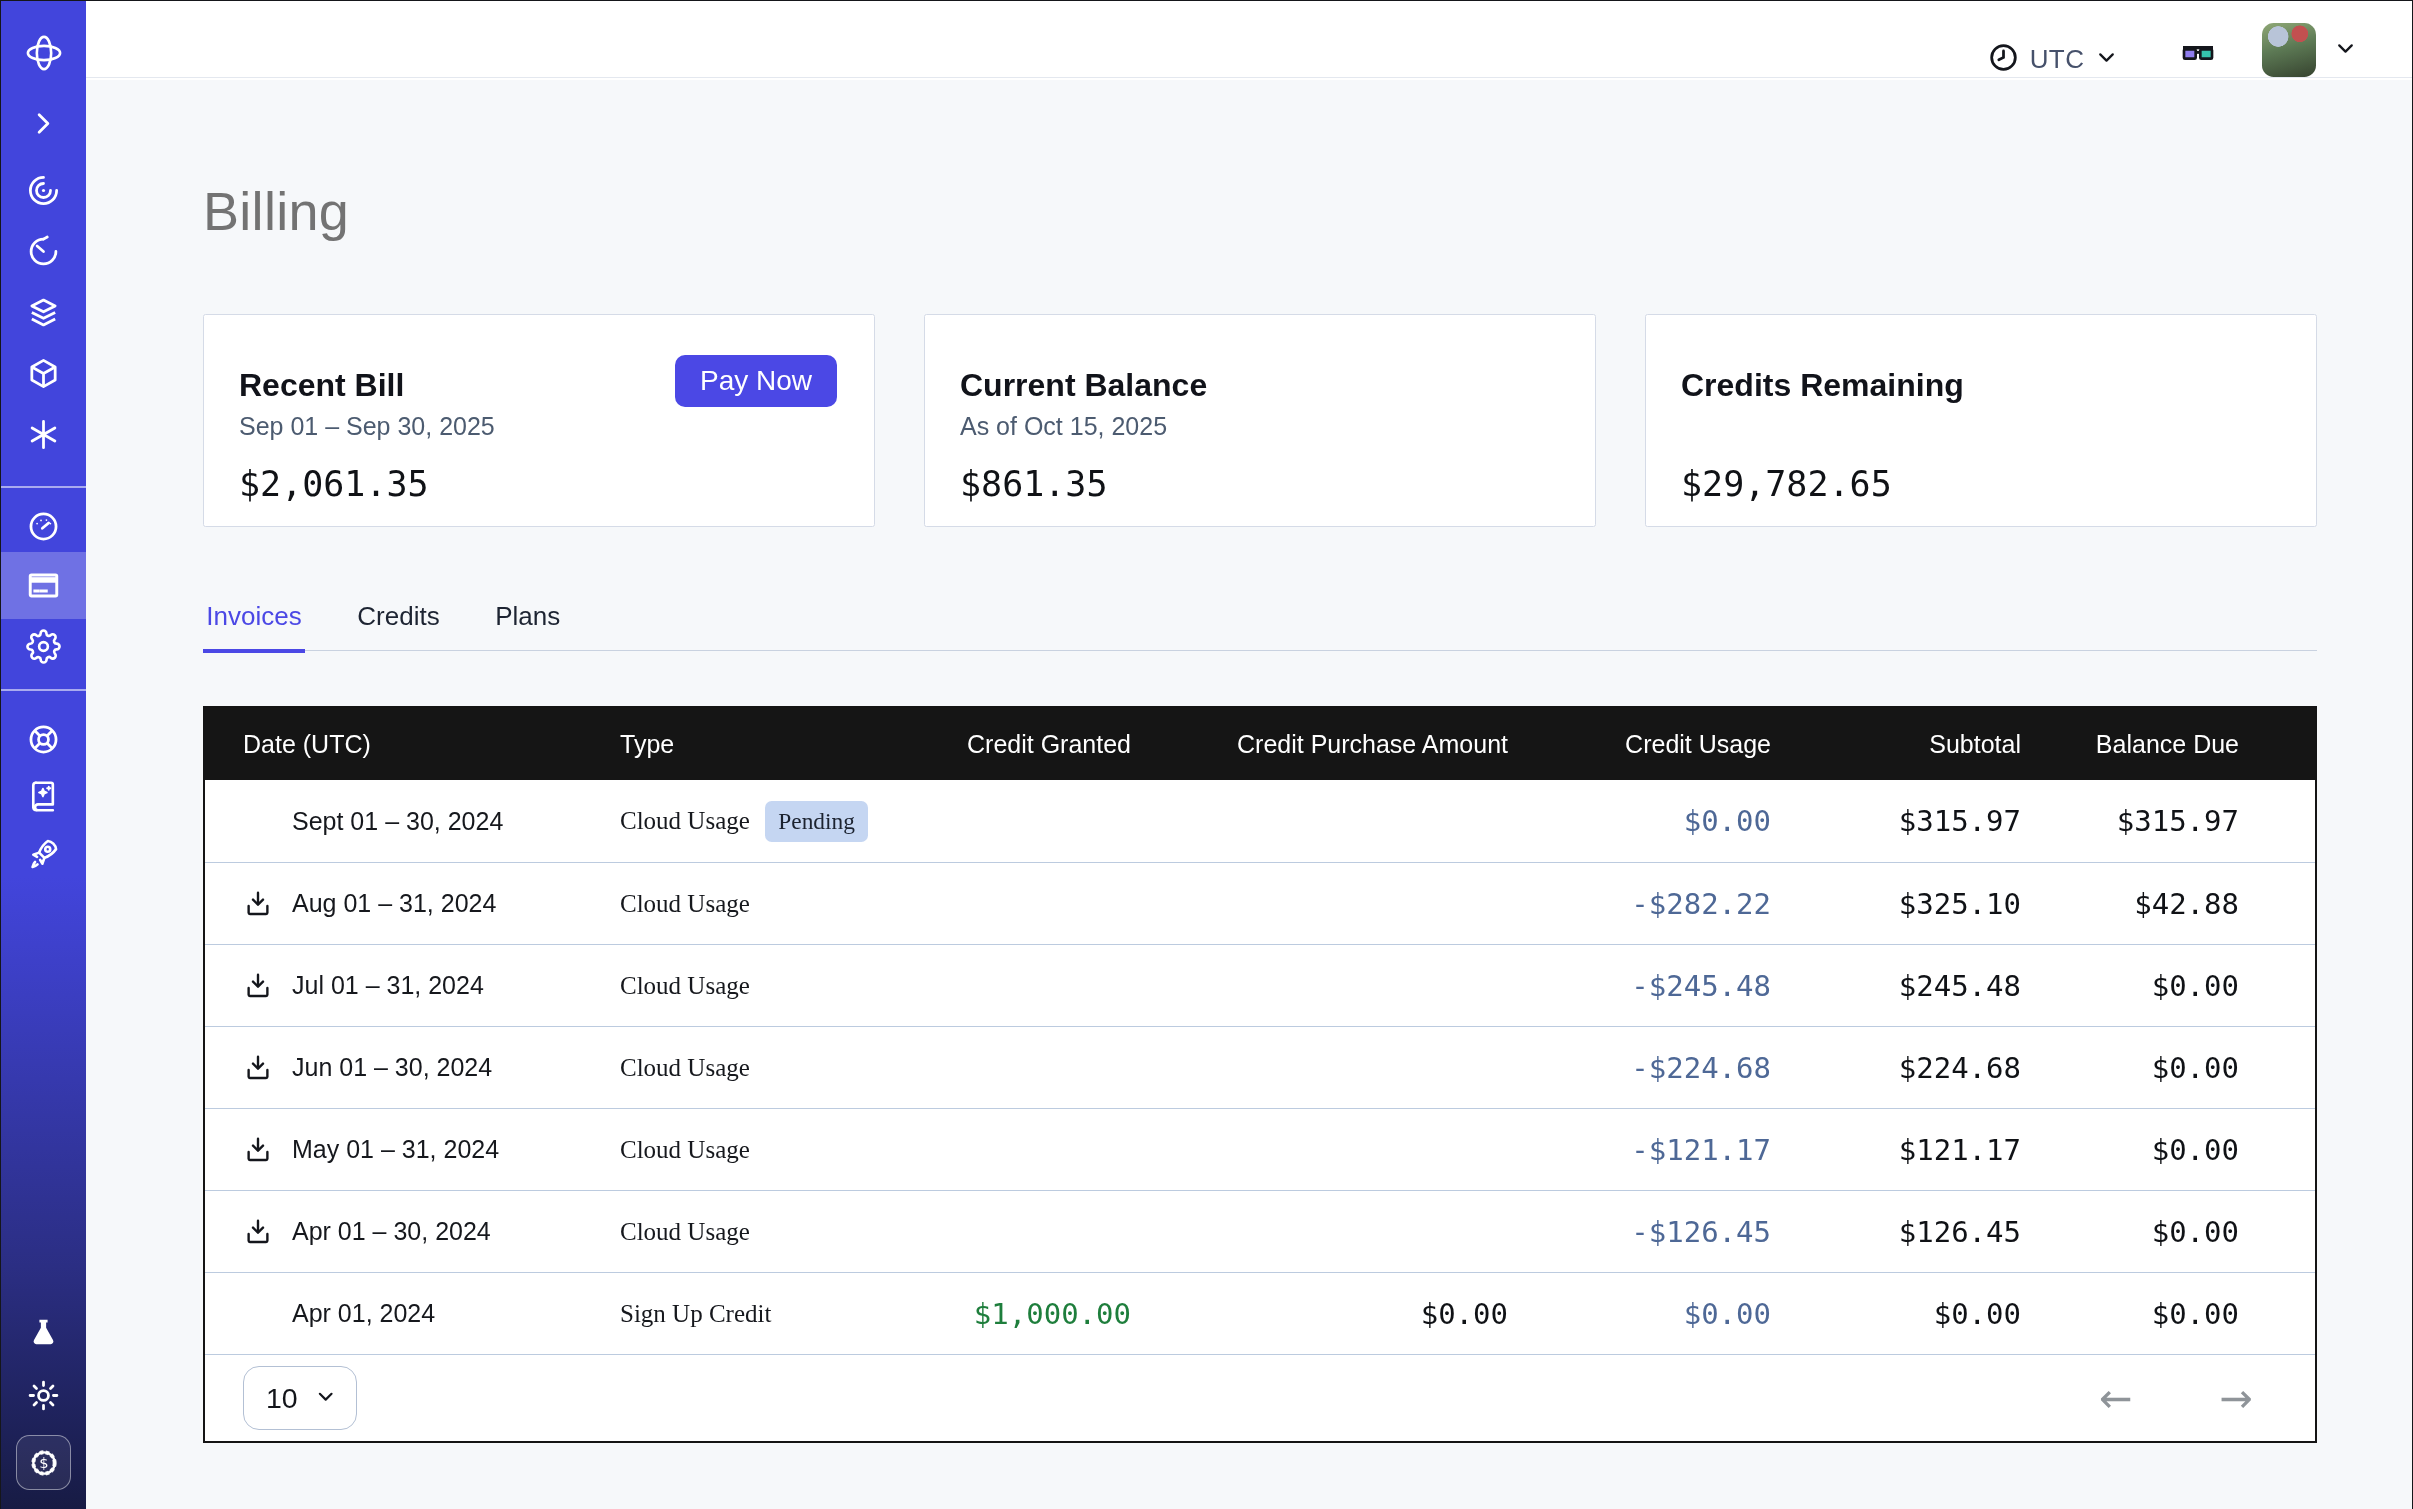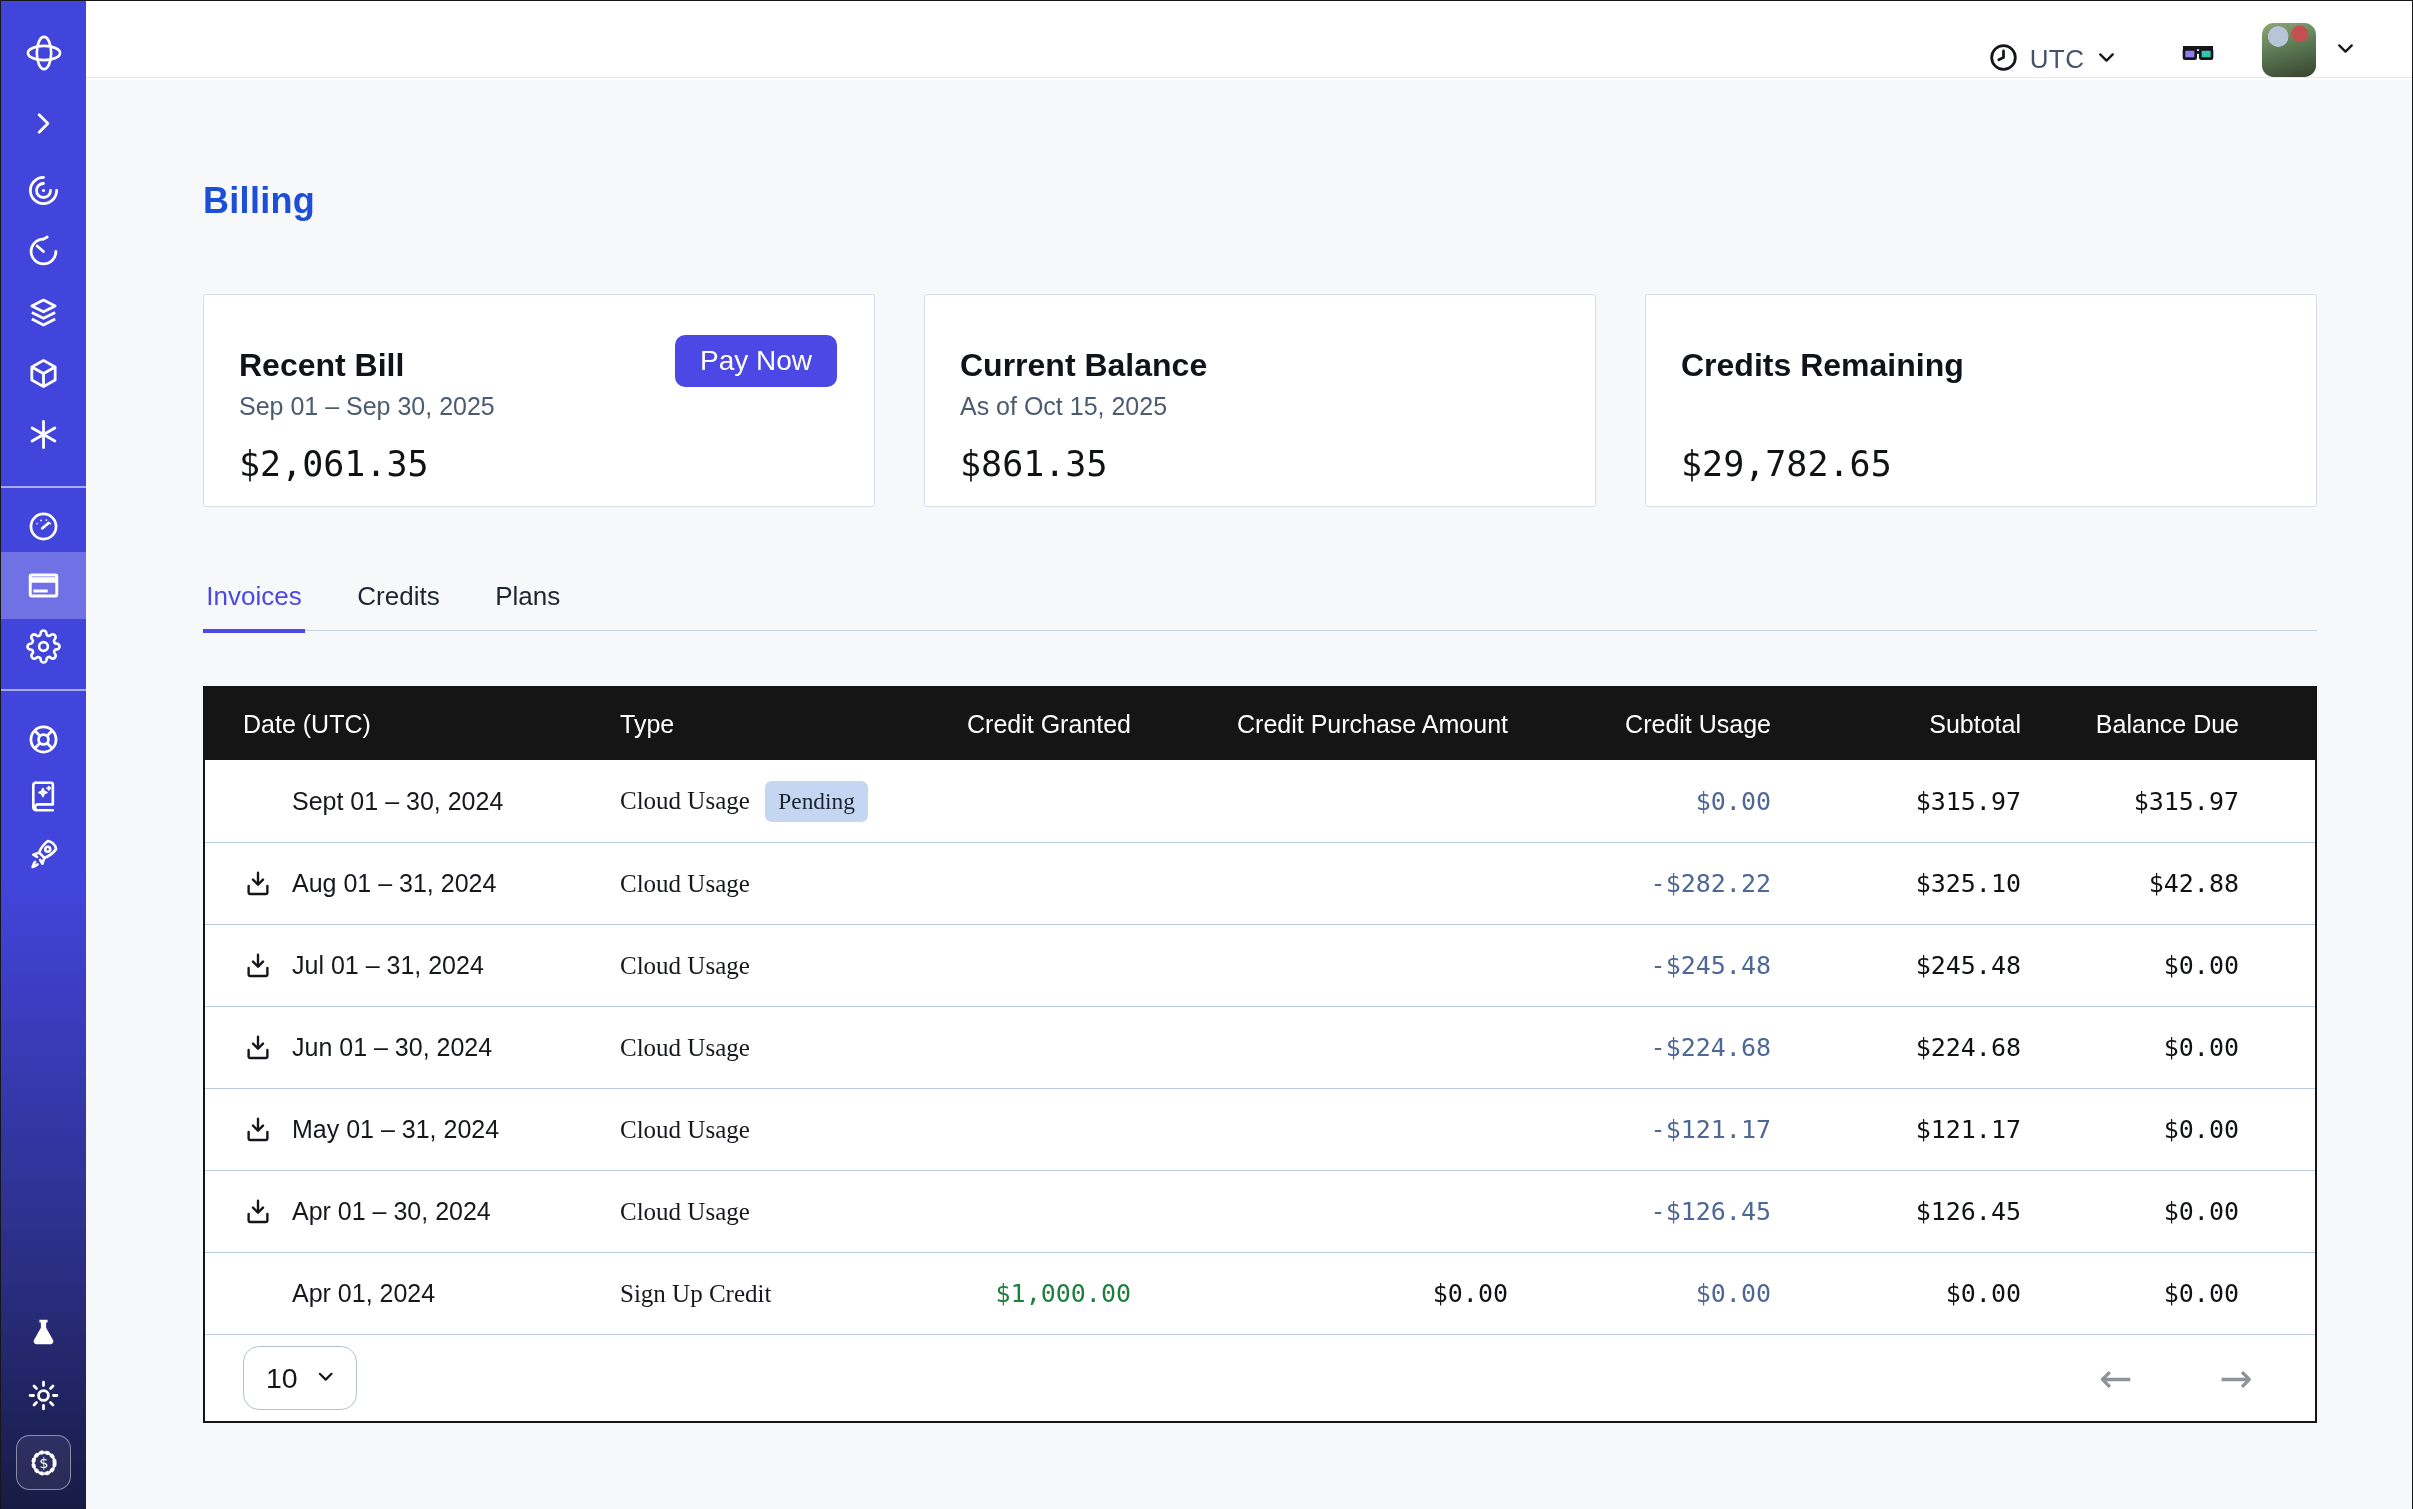--- a/index.html
+++ b/index.html
@@ -43,21 +43,21 @@
       radial-gradient(circle at 70% 20%, #c25050 0 14%, transparent 15%),
       linear-gradient(165deg,#8fa876 0%, #5d7a55 45%, #36432f 100%);
   }
 
   
   .main{
     position:absolute; left:85px; top:79px; right:0; bottom:0;
     background:#f6f8fa; overflow:hidden;
     padding:100px 95px 0 117px;
   }
-  .page-title{ font-size:36px; font-weight:700; color:#1d4ed8; letter-spacing:0.3px; }
+  .page-title{ font-size:54px; font-weight:400; color:#737373; letter-spacing:0.3px; }
 
   
   .cards{ margin-top:72px; display:grid; grid-template-columns:repeat(3,1fr); gap:49px; }
   .card{ background:#fff; border:1.7px solid #d5dbe7; border-radius:2.5px; height:213px;
     position:relative; padding:52px 37px 0 35px; }
   .card-title{ font-size:32px; font-weight:700; color:#11131a; }
   .card-subtitle{ margin-top:8.4px; font-size:25px; color:#4c5b70; min-height:32px; }
   .card-amount{ margin-top:20px; font-family:"DejaVu Sans Mono", monospace; font-size:35px; color:#101216; }
   .pay-btn{ position:absolute; top:40px; right:37px; height:52px; padding:0 25px;
     background:var(--accent); color:#fff; font-size:28px; border:none; border-radius:10px;
@@ -80,21 +80,21 @@
   .th{ white-space:nowrap; }
   .th.left{ text-align:left; } .th.right{ text-align:right; }
   .th.col-date{ padding-left:38px; }
   .tr{ height:82px; font-size:25px; color:#16181d; background:#fff; }
   .tr + .tr{ border-top:1.7px solid #bccbdf; }
   .td-date{ display:flex; align-items:center; padding-left:38px; }
   .dl-slot{ width:49px; display:flex; align-items:center; }
   .dl-btn{ display:flex; }
   .td-type{ display:flex; align-items:center; gap:15px;font-family:Liberation Serif, serif; }
   .badge{ background:var(--badge-bg); color:#1c2330; font-size:23.4px; padding:6.7px 13.4px; border-radius:6.7px; }
-  .money{ font-family:"DejaVu Sans Mono", monospace; text-align:right; font-size:25px; color:#101216; }
+  .money{ font-family:"DejaVu Sans Mono", monospace; text-align:right; font-size:29px; color:#101216; }
   .money.blue{ color:var(--usage-blue); }
   .money.green{ color:var(--credit-green); }
 
   .tfoot{ border-top:1.7px solid #bccbdf; height:87px; display:flex; align-items:center;
     justify-content:space-between; padding:0 62px 0 38px; background:#fff; }
   .page-size{ display:flex; align-items:center; gap:16.7px; border:1.7px solid #b3c0d4; border-radius:16px;
     height:64px; padding:0 18.4px 0 22px; background:#fff; font-size:28.5px; color:#13151a; }
   .pager{ display:flex; align-items:center; gap:87px; }
   .pager-arrow{ font-size:40px; color:#8f9499; font-family:"DejaVu Sans", sans-serif; line-height:1; }
 </style>

